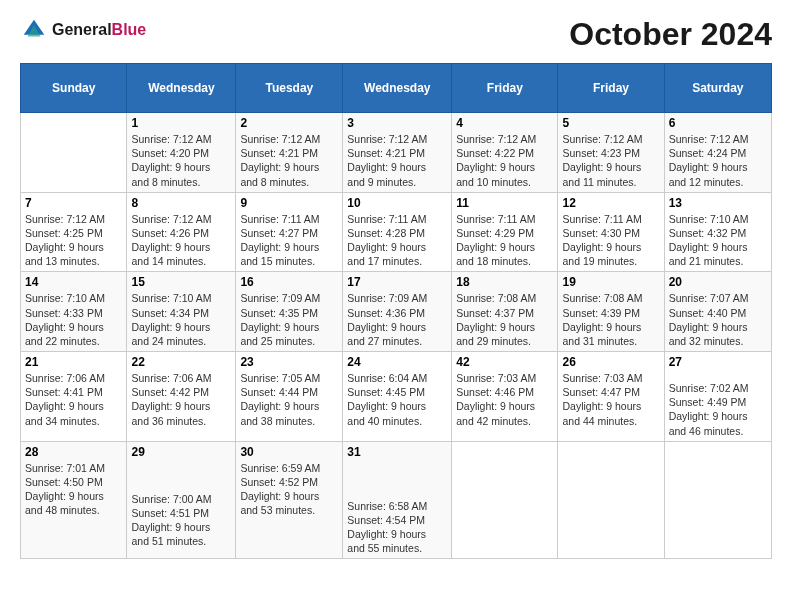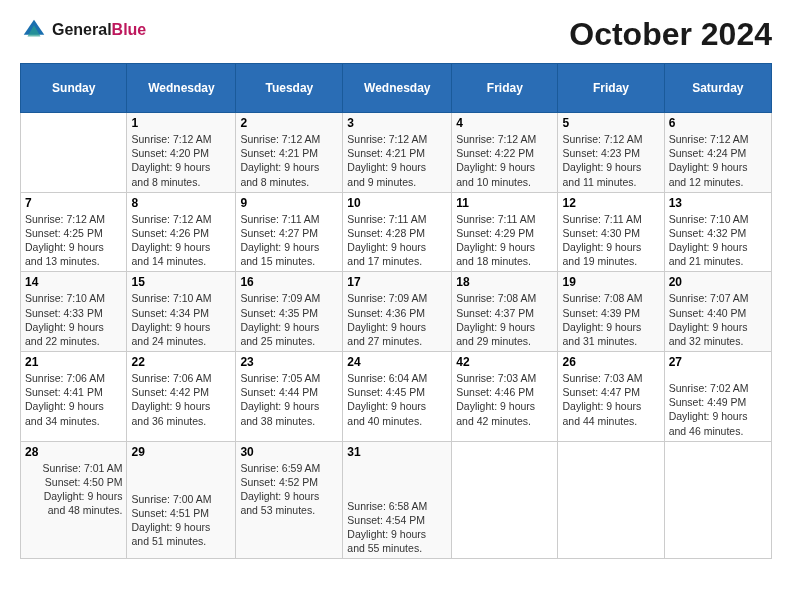--- a/index.html
+++ b/index.html
@@ -328,21 +328,21 @@
             <span class="day-number">27</span>
             <div class="day-info" style="white-space: pre-line; margin-top: 12px;">Sunrise: 7:02 AM
 Sunset: 4:49 PM
 Daylight: 9 hours
 and 46 minutes.</div>
           </td>
         </tr>
         <tr>
           <td>
             <span class="day-number">28</span>
-            <div class="day-info" style="white-space: pre-line; text-align: right;">Sunrise: 7:01 AM
+            <div class="day-info" style="white-space: pre-line;">Sunrise: 7:01 AM
 Sunset: 4:50 PM
 Daylight: 9 hours
 and 48 minutes.</div>
           </td>
           <td>
             <span class="day-number">29</span>
             <div class="day-info" style="white-space: pre-line; margin-top: 33px;">Sunrise: 7:00 AM
 Sunset: 4:51 PM
 Daylight: 9 hours
 and 51 minutes.</div>

